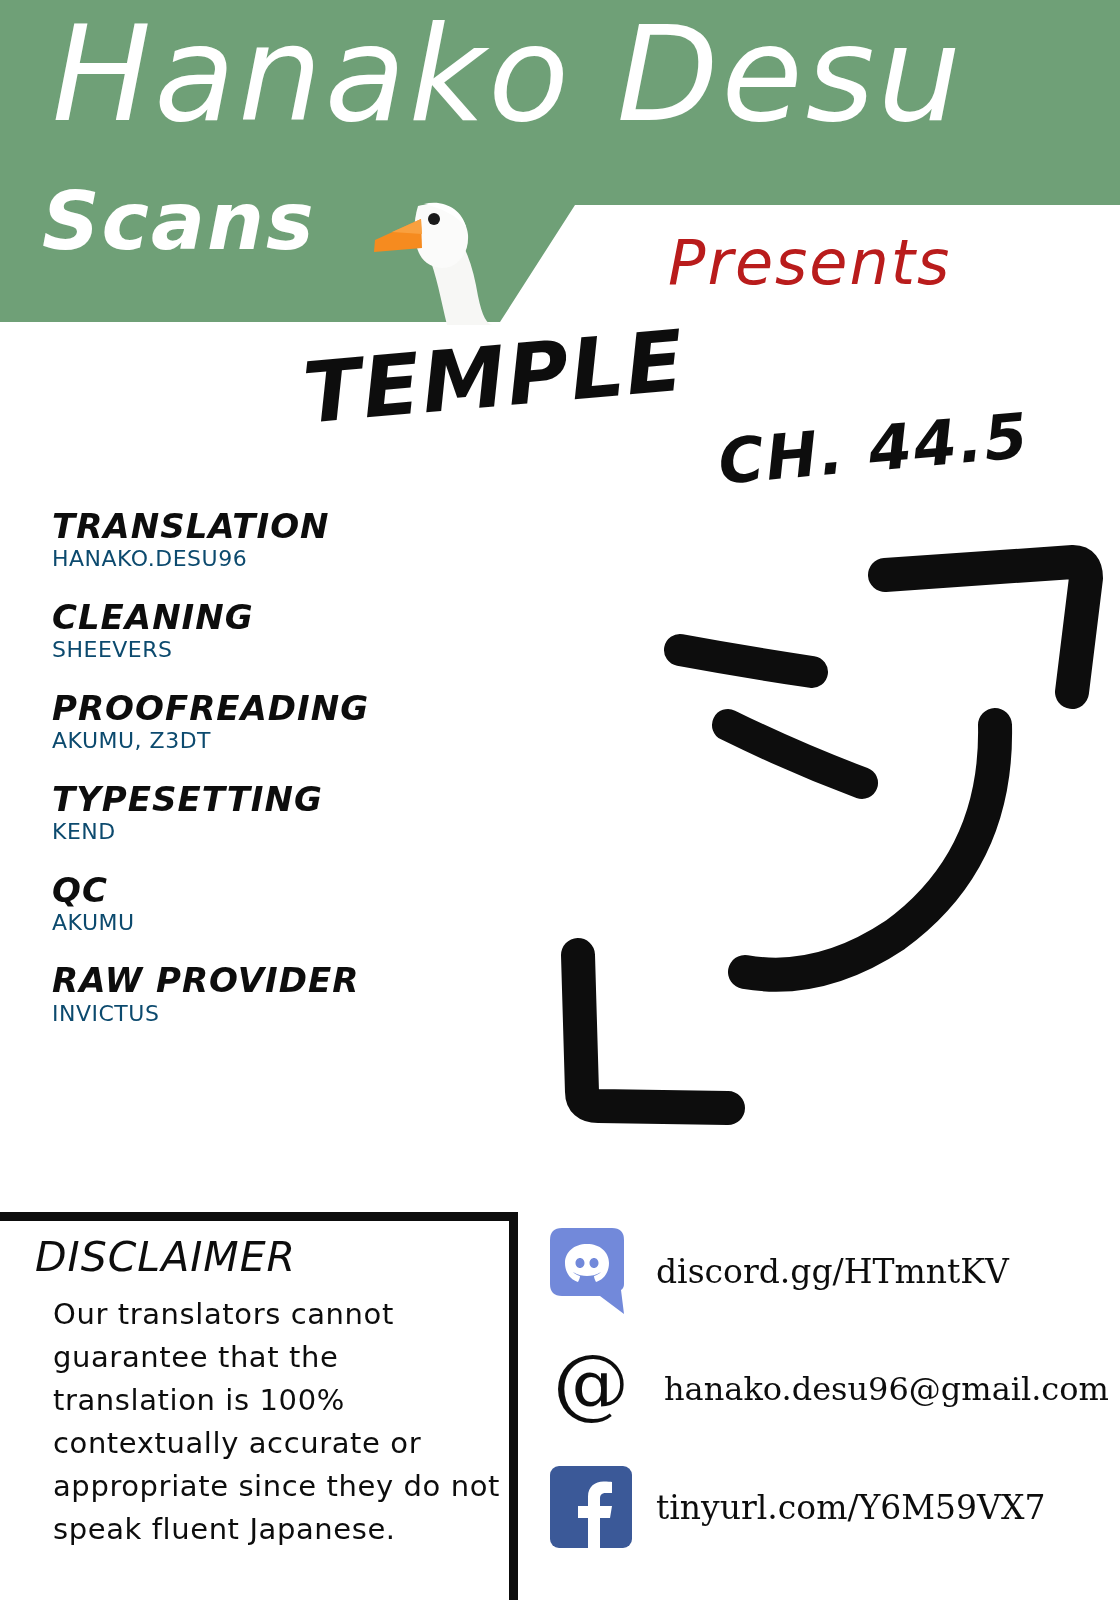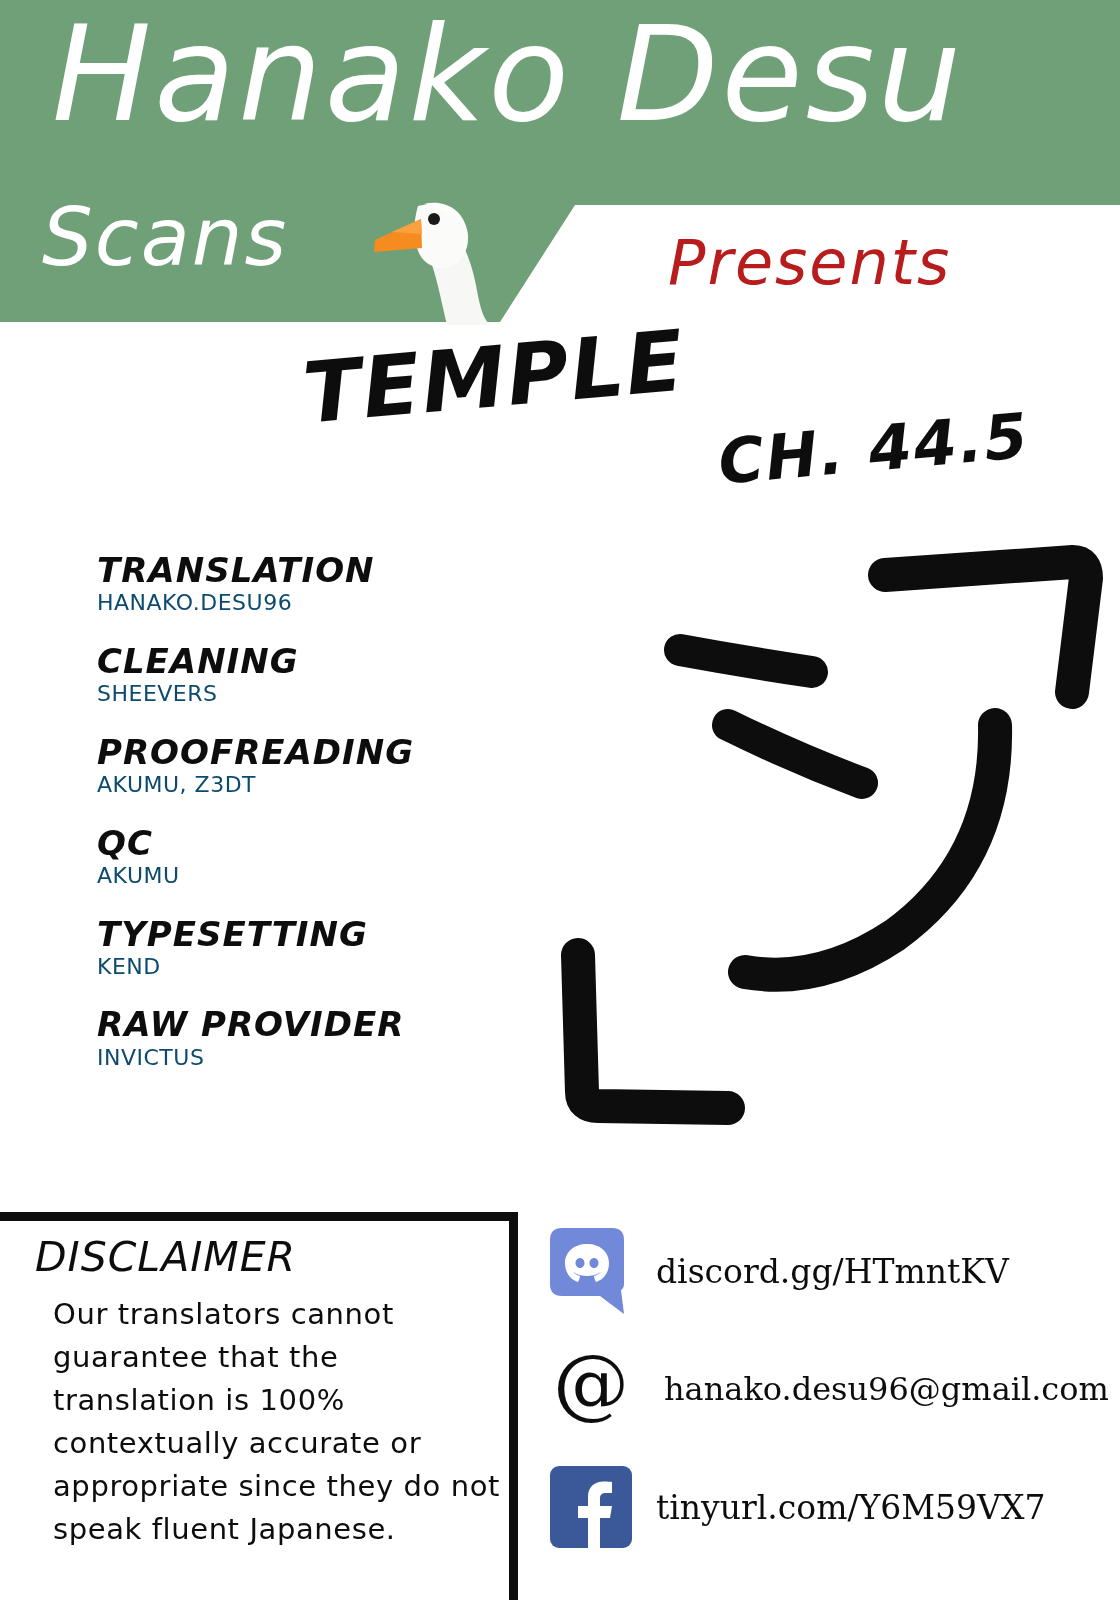--- a/index.html
+++ b/index.html
@@ -40,24 +40,24 @@
     font-size: 132px;
     line-height: 1;
     letter-spacing: 3px;
     color: #ffffff;
     white-space: nowrap;
   }
 
   #brand-subtitle {
     position: absolute;
     left: 42px;
-    top: 198px;
-    font-family: "DejaVu Sans", sans-serif;
-    font-style: italic;
-    font-weight: 400;
+    top: 182px;
+    font-family: "DejaVu Sans", sans-serif;
+    font-style: italic;
+    font-weight: 700;
     font-size: 80px;
     line-height: 1;
     letter-spacing: 2px;
     color: #ffffff;
     white-space: nowrap;
   }
 
   #presents-label {
     position: absolute;
     left: 668px;
@@ -102,23 +102,22 @@
     color: #0d0d0d;
     transform: rotate(-5deg);
     transform-origin: left top;
     white-space: nowrap;
   }
 
   
   #credits-list {
     position: absolute;
     left: 52px;
-    top: 552px;
+    top: 508px;
     width: 460px;
-    margin-left: 45px;
   }
   .credit-entry { margin-bottom: 26px; }
   .credit-role {
     font-family: "DejaVu Sans", sans-serif;
     font-style: italic;
     font-weight: bold;
     font-size: 34px;
     line-height: 1.1;
     letter-spacing: 1px;
     color: #0d0d0d;
@@ -259,27 +258,27 @@
       <div class="credit-role">CLEANING</div>
       <div class="credit-name">SHEEVERS</div>
     </div>
 
     <div class="credit-entry">
       <div class="credit-role">PROOFREADING</div>
       <div class="credit-name">AKUMU, Z3DT</div>
     </div>
 
     <div class="credit-entry">
+      <div class="credit-role">TYPESETTING</div>
+      <div class="credit-name">KEND</div>
+    </div>
+
+    <div class="credit-entry">
       <div class="credit-role">QC</div>
       <div class="credit-name">AKUMU</div>
-    </div>
-
-    <div class="credit-entry">
-      <div class="credit-role">TYPESETTING</div>
-      <div class="credit-name">KEND</div>
     </div>
 
     <div class="credit-entry">
       <div class="credit-role">RAW PROVIDER</div>
       <div class="credit-name">INVICTUS</div>
     </div>
 
   </div>
 
   <div id="brush-art">

